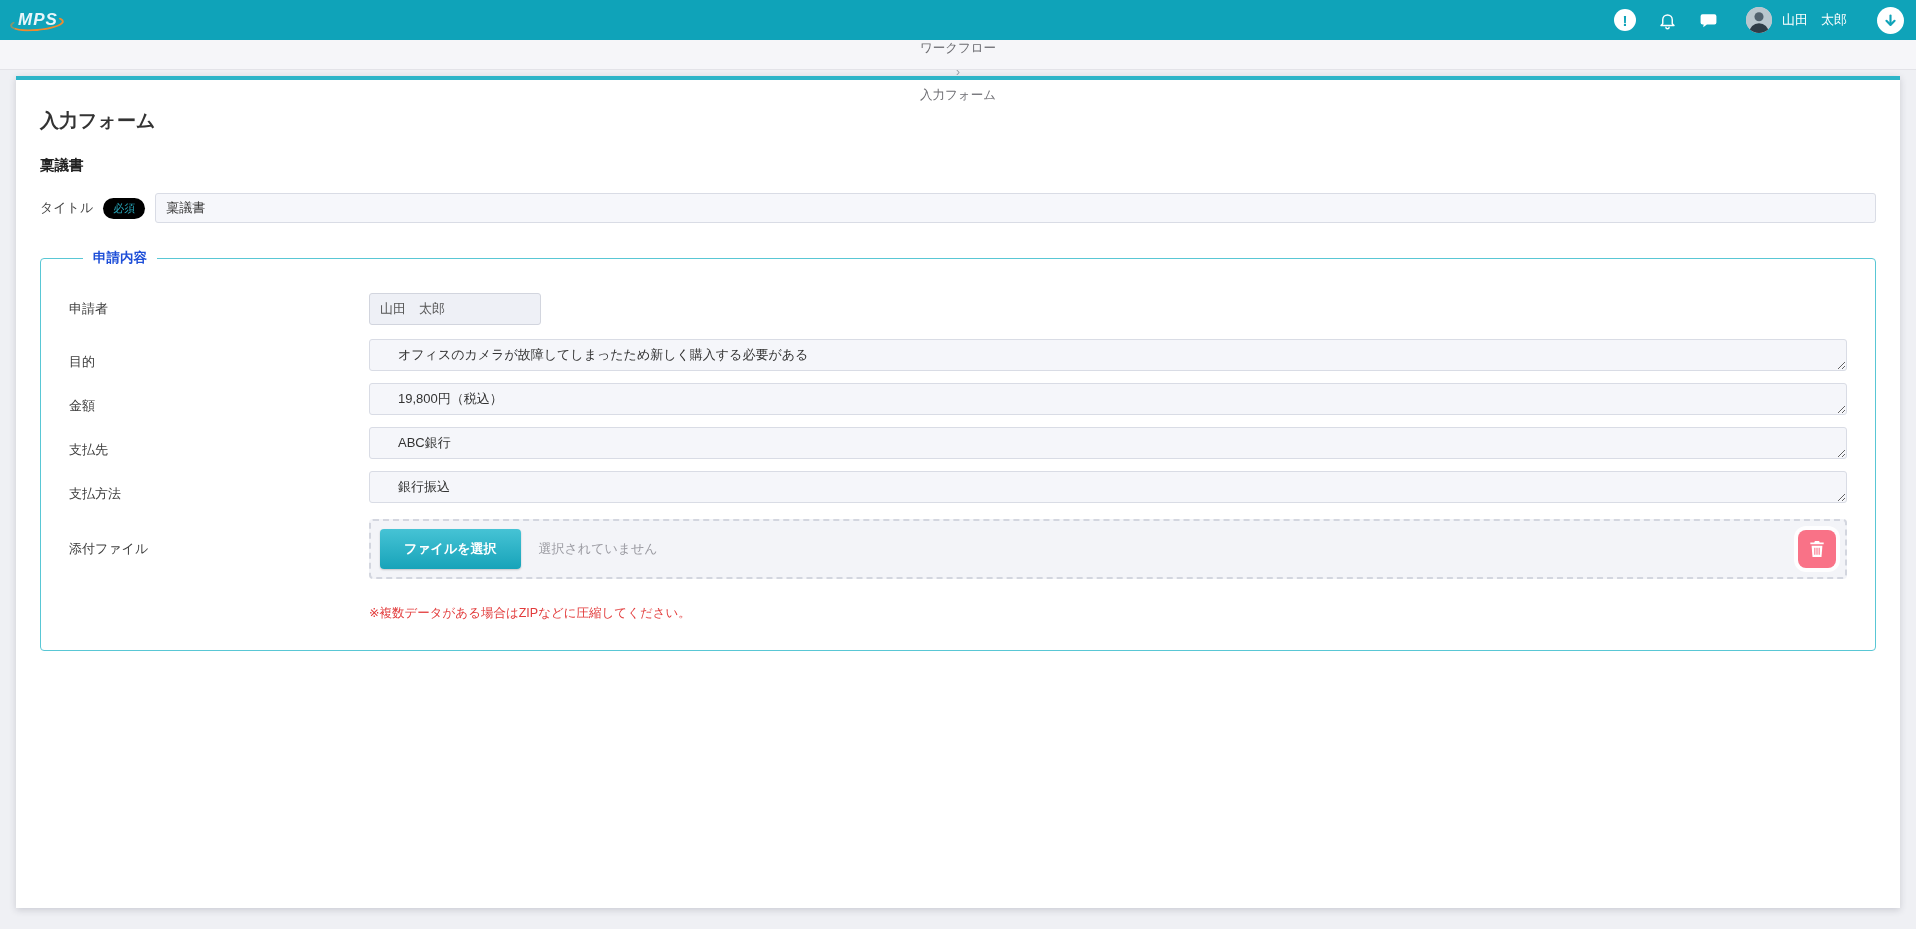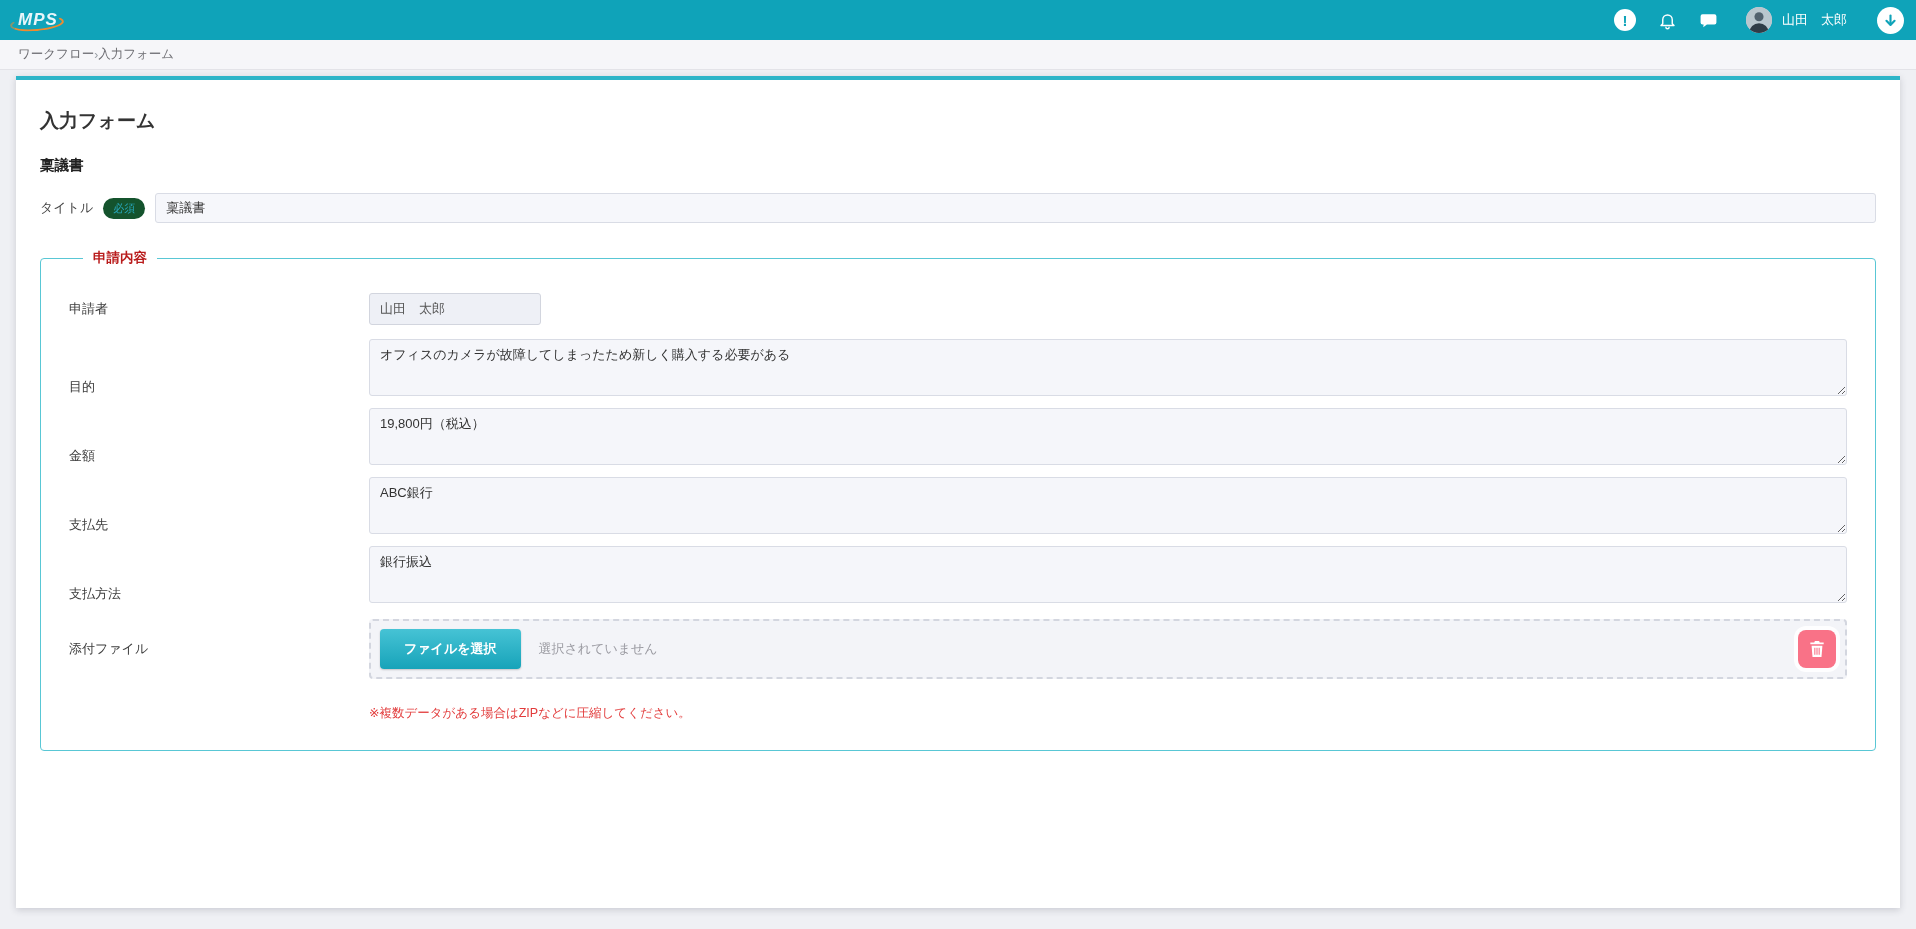--- a/index.html
+++ b/index.html
@@ -21,50 +21,50 @@
   .header-right { display:flex; align-items:center; gap:22px; }
   .hicon { display:flex; align-items:center; justify-content:center; cursor:pointer; }
   .circle-alert { width:22px; height:22px; border-radius:50%; background:#fff;
     color:#0fa3b9; font-weight:bold; font-size:15px; line-height:1; }
   .avatar { width:26px; height:26px; border-radius:50%; overflow:hidden; background:#cfd8de;
     display:flex; align-items:flex-end; justify-content:center; cursor:pointer; margin-left:6px; }
   .user-name { color:#fff; font-size:13px; margin-left:-12px; }
   .down-circle { width:27px; height:27px; border-radius:50%; background:#fff; margin-left:8px; }
   
   .breadcrumb { height:30px; background:#f6f6f9; border-bottom:1px solid #e3e3e8;
-    display:flex; align-items:center; padding:0 18px; color:#6d6d72; font-size:12.5px; }
+    display:flex; align-items:center; gap:8px; padding:0 18px; color:#6d6d72; font-size:12.5px;flex-direction:column; }
   .breadcrumb .crumb-link { cursor:pointer; }
   .breadcrumb .sep { color:#9aa0a6; font-size:12px; }
   
   .card { margin:6px 16px 0; background:#fff; border-top:4px solid #2db5c8;
     box-shadow:0 2px 7px rgba(40,40,60,.18); padding:18px 24px 0; height:832px; }
   .page-title { font-size:19px; font-weight:bold; color:#333; margin-top:10px; }
   .page-desc { margin-top:24px; font-size:13px; color:#4a4a4a; }
   .doc-heading { margin-top:22px; font-size:14.5px; font-weight:bold; color:#222; }
   
   .title-row { display:flex; align-items:center; gap:10px; margin-top:18px; }
   .title-row > label { font-size:13px; color:#444; }
-  .badge-required { background:#14532d; color:#27a5b8; font-size:11px;
+  .badge-required { background:#000000; color:#27a5b8; font-size:11px;
     padding:3px 10px; border-radius:11px; white-space:nowrap; }
   .text-input { height:30px; background:#f6f7fb; border:1px solid #d9dce5;
     border-radius:3px; padding:0 10px; font-size:13px; color:#333;
     font-family:"Liberation Sans","DejaVu Sans",sans-serif; }
   .title-input { flex:1; }
   
   .app-fieldset { margin-top:26px; border:1px solid #59c7d5; border-radius:4px;
     padding:26px 28px 28px; }
-  .app-fieldset legend { font-weight:bold; font-size:13.5px; color:#b91c1c;
+  .app-fieldset legend { font-weight:bold; font-size:13.5px; color:#1d4ed8;
     padding:0 10px; margin-left:14px; }
   .frow { display:flex; align-items:center; margin-bottom:14px; }
   .frow > label { width:300px; flex:none; font-size:13px; color:#3d3d3d; }
   .fctl { flex:1; display:flex; align-items:center; }
   .input-small { width:172px; height:32px; background:#eef0f6; border-color:#d2d5de; color:#555; }
   .input-wide { width:100%; height:32px; }
-  .frow textarea { width:100%; height:57px; background:#f5f6fa; border:1px solid #d9dce5;
-    border-radius:3px; padding:6px 10px; font-size:13px; color:#333;
+  .frow textarea { width:100%; height:32px; background:#f5f6fa; border:1px solid #d9dce5;
+    border-radius:3px; padding:6px 28px; font-size:13px; color:#333;
     font-family:"Liberation Sans","DejaVu Sans",sans-serif; }
   .frow.ta { margin-bottom:12px;align-items:flex-end; }
   
   .frow.attach { margin-top:16px; margin-bottom:0; }
   .filebox { flex:1; border:2px dashed #d3d6df; background:#f3f4f8; border-radius:4px;
     padding:8px 9px; display:flex; align-items:center; min-height:56px; }
   .file-btn { background:linear-gradient(#46c3d5,#17a3b9); color:#fff; font-weight:bold;
     font-size:13px; border:none; border-radius:4px; padding:11px 24px; cursor:pointer;
     box-shadow:0 1px 2px rgba(0,0,0,.2); font-family:"Liberation Sans","DejaVu Sans",sans-serif; }
   .file-status { color:#9a9aa1; margin-left:18px; font-size:13px; }

